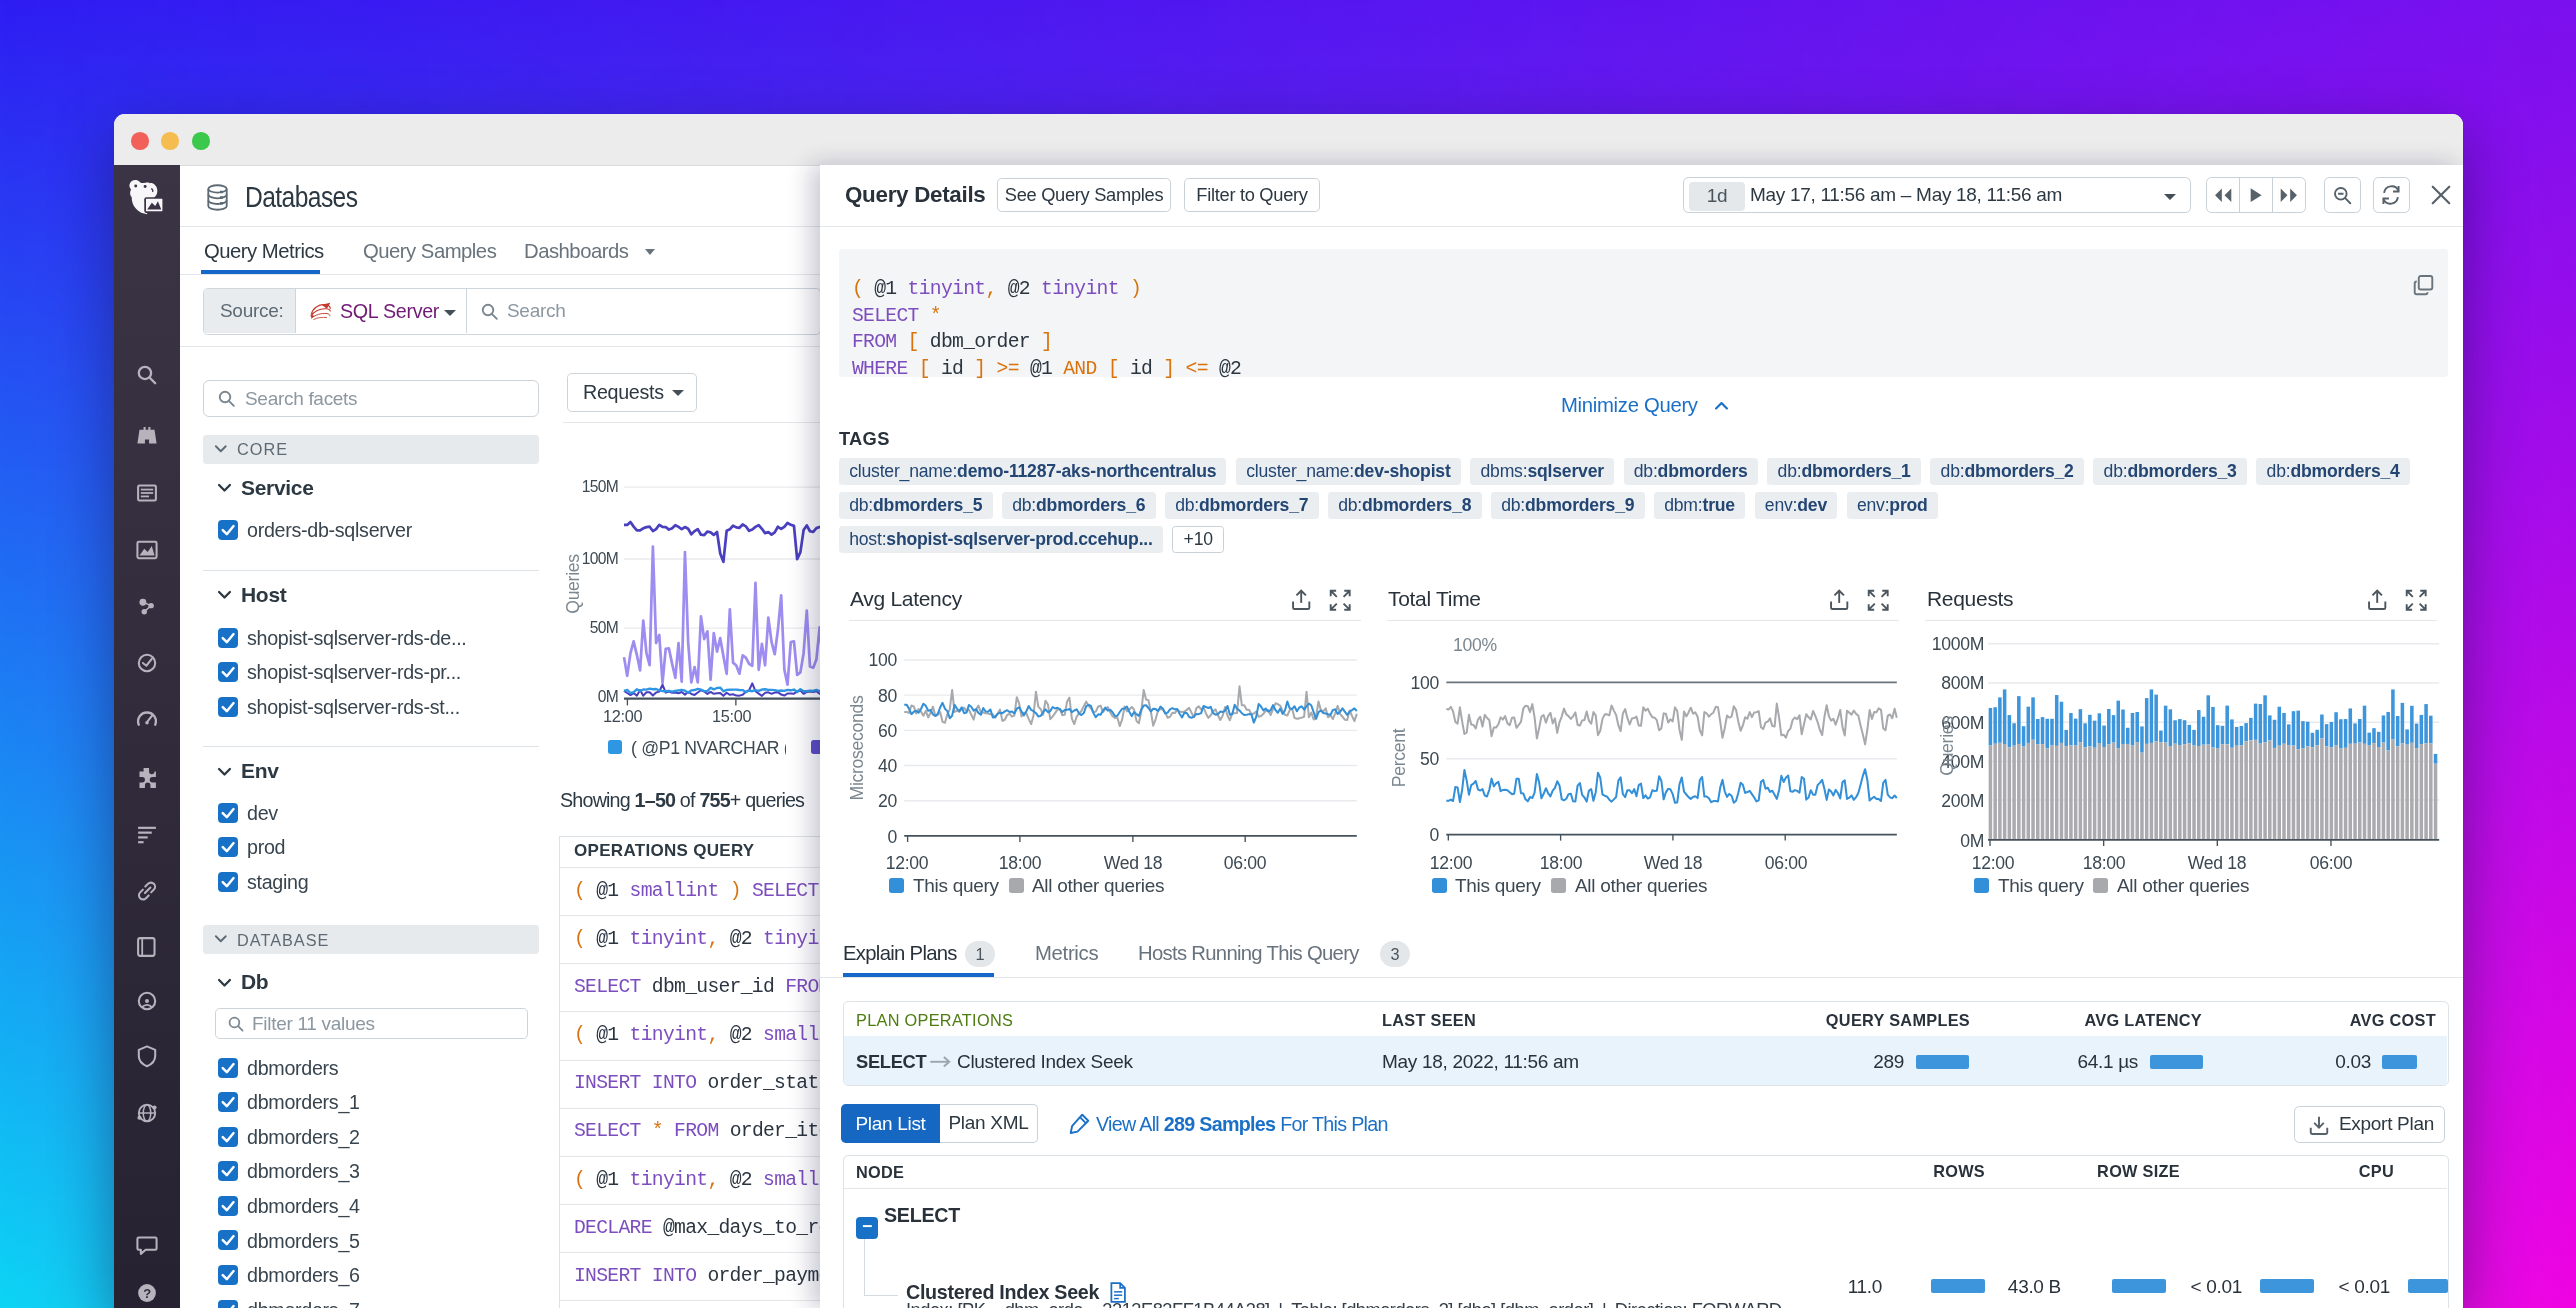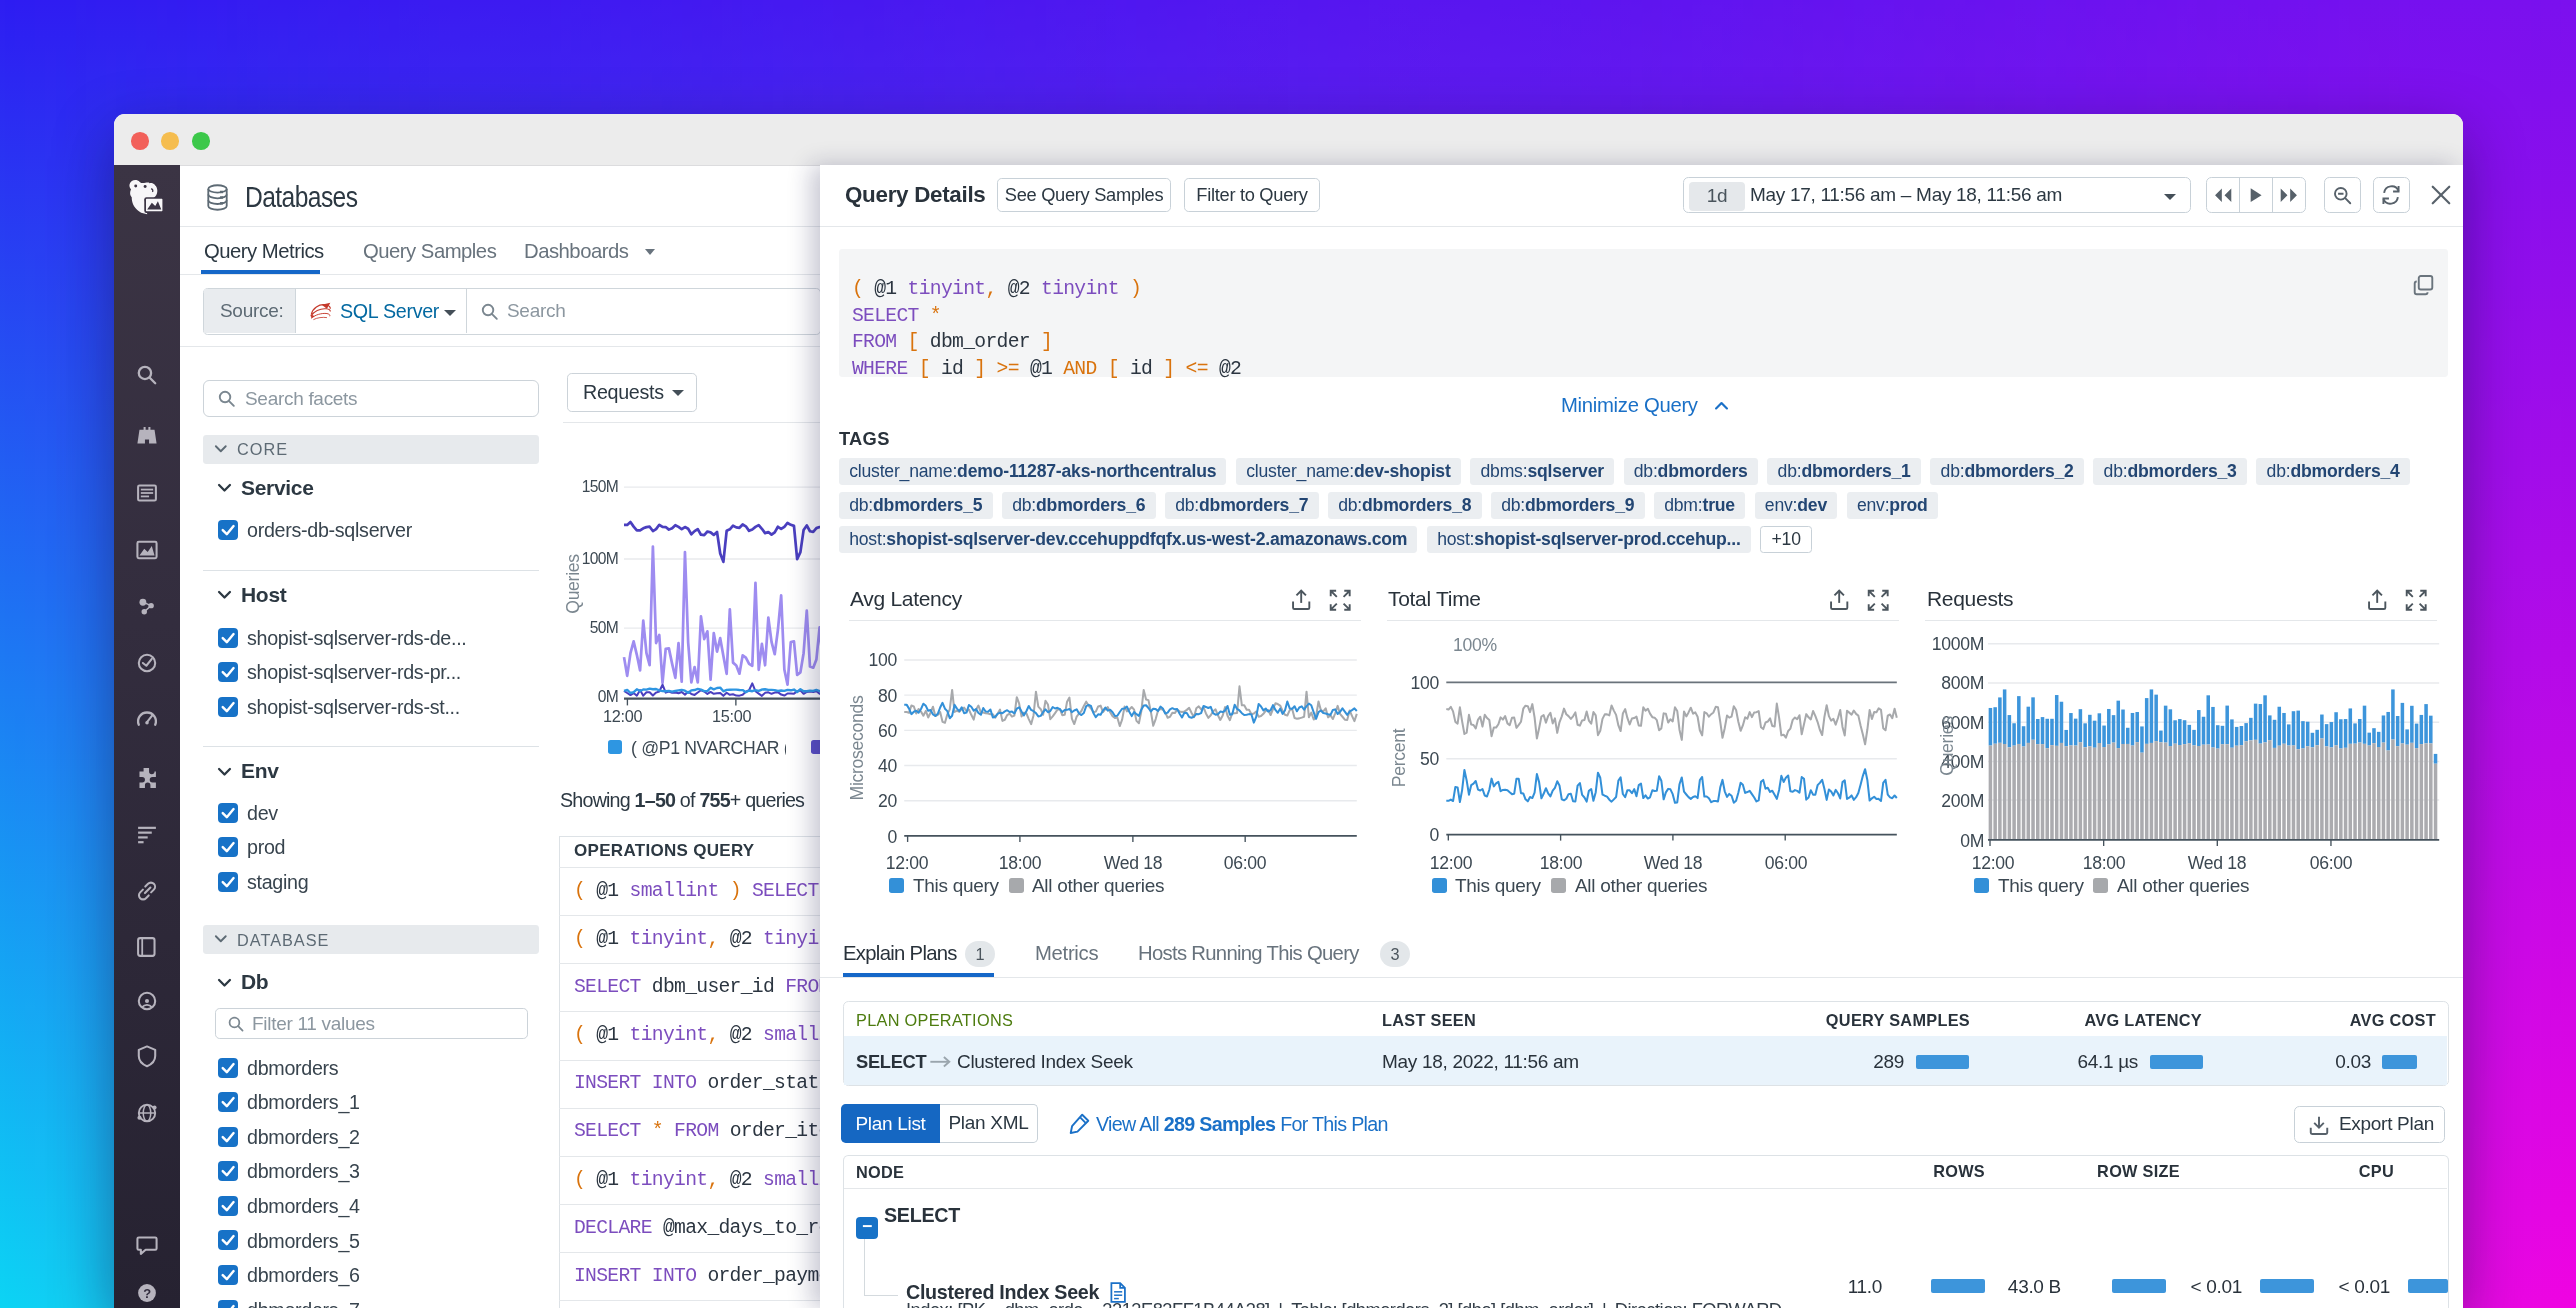--- a/index.html
+++ b/index.html
@@ -135,21 +135,21 @@
 <svg class="abs" style="left:308px;top:300px" width="24.4" height="24.4" viewBox="0 0 36 36">
 <g stroke="#c5392b" fill="none">
 <path d="M5,21 C7,12 16,6 25,7 C30,7.5 33,10 33,13" stroke-width="1.8"></path>
 <path d="M4,24 C8,17 18,12 27,13 C31,13.5 33,15 33,17" stroke-width="1.6"></path>
 <path d="M5,27 C10,22 20,19 28,20 C31,20.5 33,22 32,24" stroke-width="1.4"></path>
 <path d="M8,29 C13,26 22,25 28,26" stroke-width="1.2"></path>
 </g>
 <path d="M20,7 L33,4 L28,13 Z" fill="#c5392b"></path>
 <path d="M4,21 L5,27 L10,24 Z" fill="#c5392b"></path>
 </svg>
-<div class="abs txt" style="left:340px;top:311px;transform:translateY(-50%);font-size:19.7px;color:#0369a1;font-weight:500;">SQL Server</div>
+<div class="abs txt" style="left:340px;top:311px;transform:translateY(-50%);font-size:19.7px;color:#701a75;font-weight:500;">SQL Server</div>
 <div class="abs" style="left:444px;top:310px;width:0;height:0;border-left:6.1px solid transparent;border-right:6.1px solid transparent;border-top:6.8px solid #444f58;"></div>
 <div class="abs" style="left:466px;top:289px;width:1.4px;height:44px;background:#cfd6db;"></div>
 <svg class="abs" style="left:480px;top:302px" width="19" height="19" viewBox="0 0 26 26">
           <circle cx="11" cy="11" r="7.2" stroke="#7b8790" stroke-width="2.6" fill="none"></circle>
           <line x1="16.5" y1="16.5" x2="23" y2="23" stroke="#7b8790" stroke-width="2.6" stroke-linecap="round"></line>
         </svg>
 <div class="abs txt" style="left:507px;top:311px;transform:translateY(-50%);font-size:19px;color:#8c97a0;font-weight:400;">Search</div>
 <div class="abs" style="left:180px;top:346px;width:640px;height:0.7px;background:#e4e7ea;"></div>
 <div class="abs" style="left:203px;top:380px;width:336px;height:37px;border:1.4px solid #ccd3d9;border-radius:6.1px;background:#fff;"></div>
 <svg class="abs" style="left:217px;top:389px" width="19" height="19" viewBox="0 0 26 26">
@@ -370,21 +370,20 @@
           <div class="chip2">db:<b>dbmorders_5</b></div>
           <div class="chip2">db:<b>dbmorders_6</b></div>
           <div class="chip2">db:<b>dbmorders_7</b></div>
           <div class="chip2">db:<b>dbmorders_8</b></div>
           <div class="chip2">db:<b>dbmorders_9</b></div>
           <div class="chip2">dbm:<b>true</b></div>
           <div class="chip2">env:<b>dev</b></div>
           <div class="chip2">env:<b>prod</b></div>
         </div>
 <div class="abs" style="left:839px;top:526px;display:flex;gap:9.5px">
-          <div class="chip2">host:<b>shopist-sqlserver-dev.ccehuppdfqfx.us-west-2.amazonaws.com</b></div>
           <div class="chip2">host:<b>shopist-sqlserver-prod.ccehup...</b></div>
           <div class="chip2" style="background:#fff;border:1.4px solid #c8d1d8;line-height:24.4px;color:#2c3842">+10</div>
         </div>
 <div class="abs txt" style="left:850px;top:599px;transform:translateY(-50%);font-size:21px;color:#29323b;font-weight:400;">Avg Latency</div>
 <svg class="abs" style="left:1289px;top:588px" width="24.4" height="24.4" viewBox="0 0 36 36">
           <path d="M6,20 v9 a2,2 0 0 0 2,2 h20 a2,2 0 0 0 2,-2 v-9" stroke="#4c565e" stroke-width="2.8" fill="none"></path>
           <line x1="18" y1="4" x2="18" y2="22" stroke="#4c565e" stroke-width="2.8"></line>
           <path d="M11,11 L18,4 L25,11" stroke="#4c565e" stroke-width="2.8" fill="none"></path>
         </svg>
 <svg class="abs" style="left:1328px;top:588px" width="24.4" height="24.4" viewBox="0 0 36 36">

